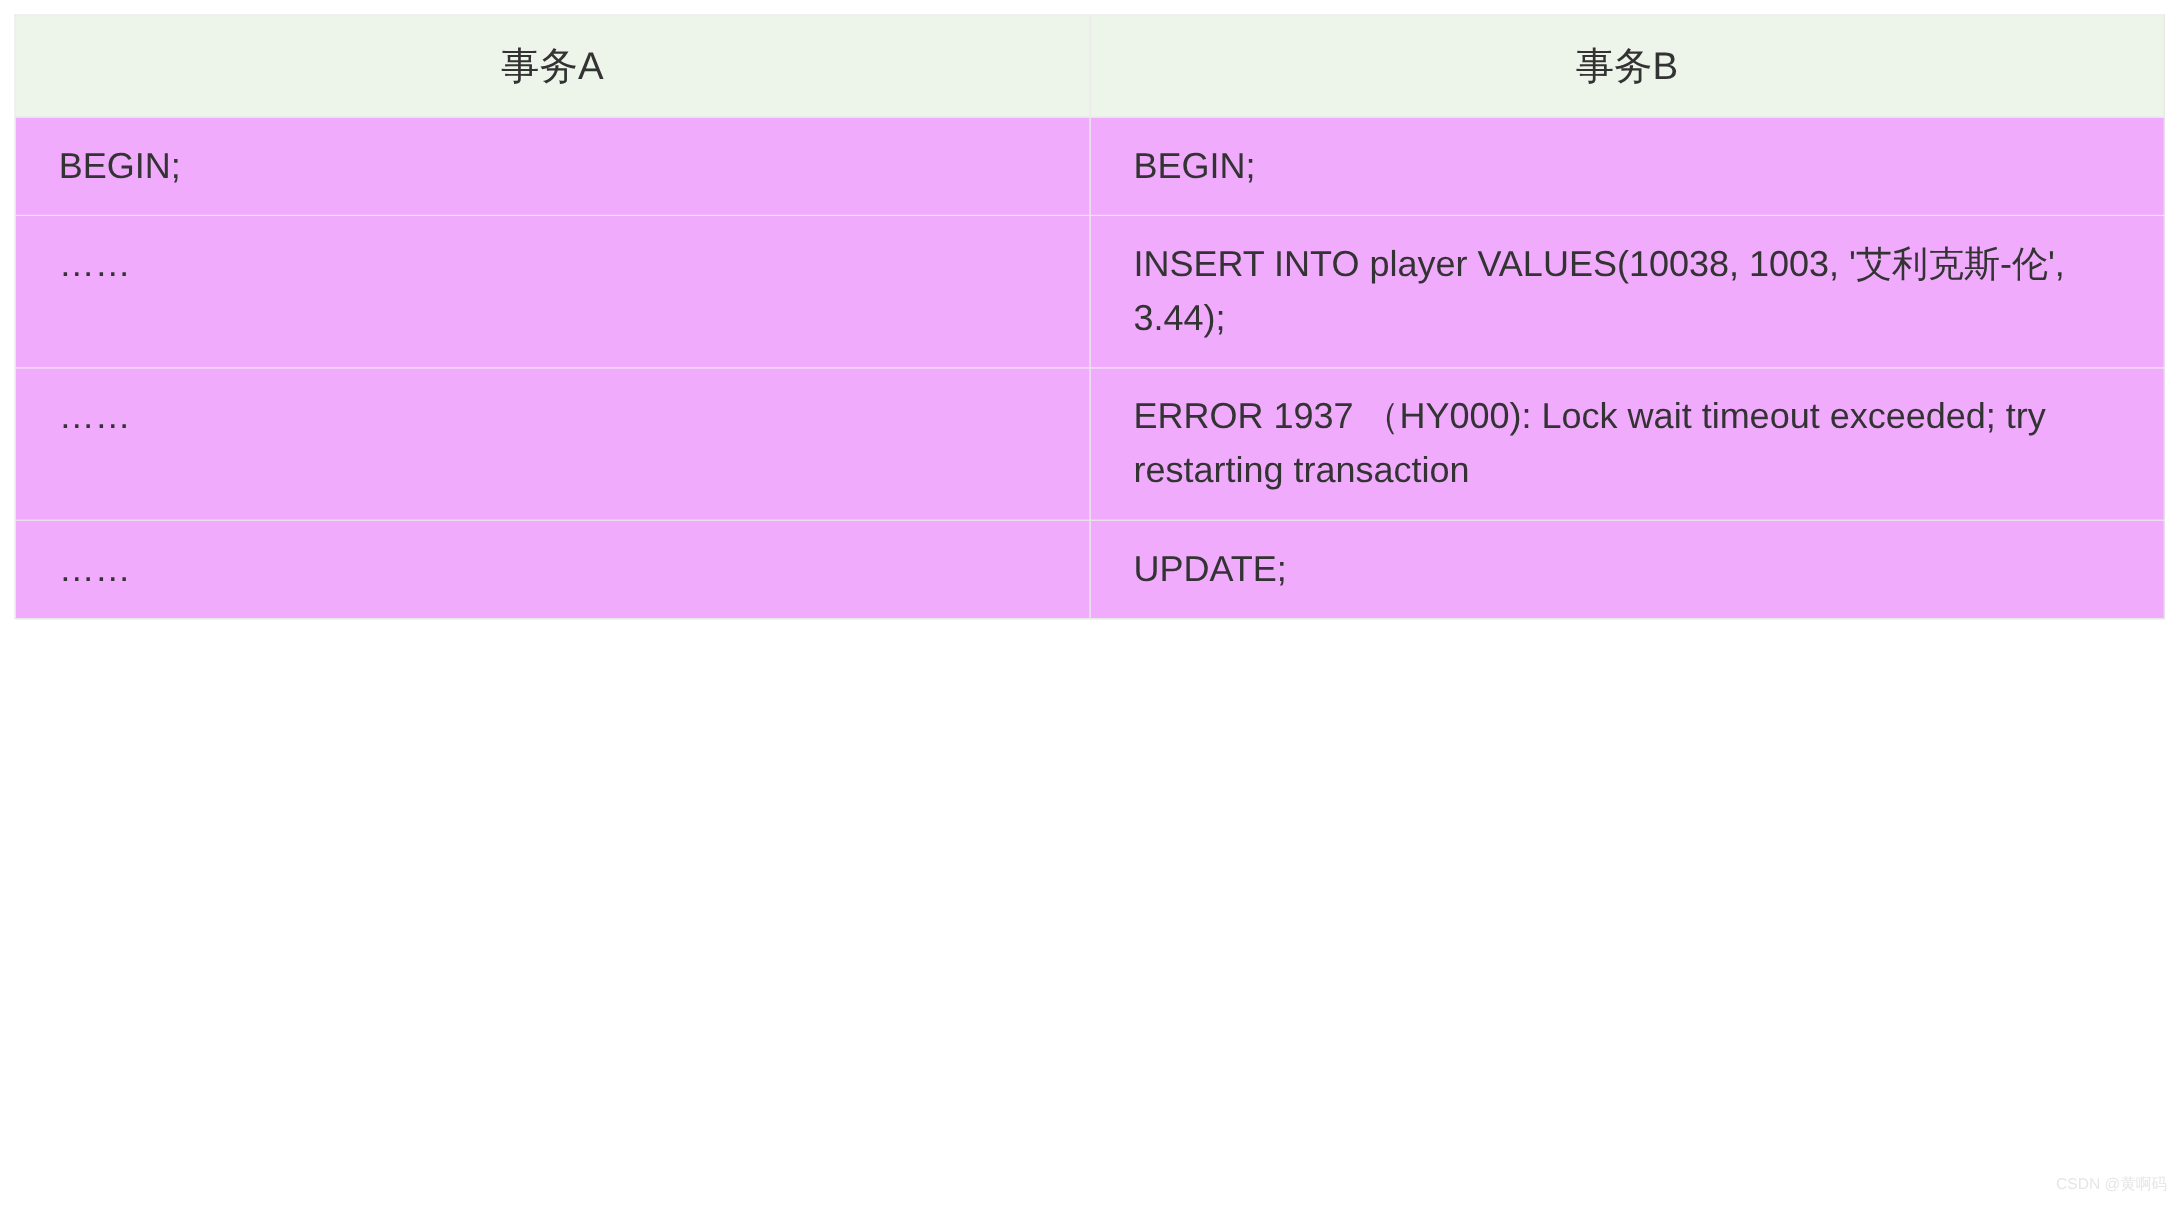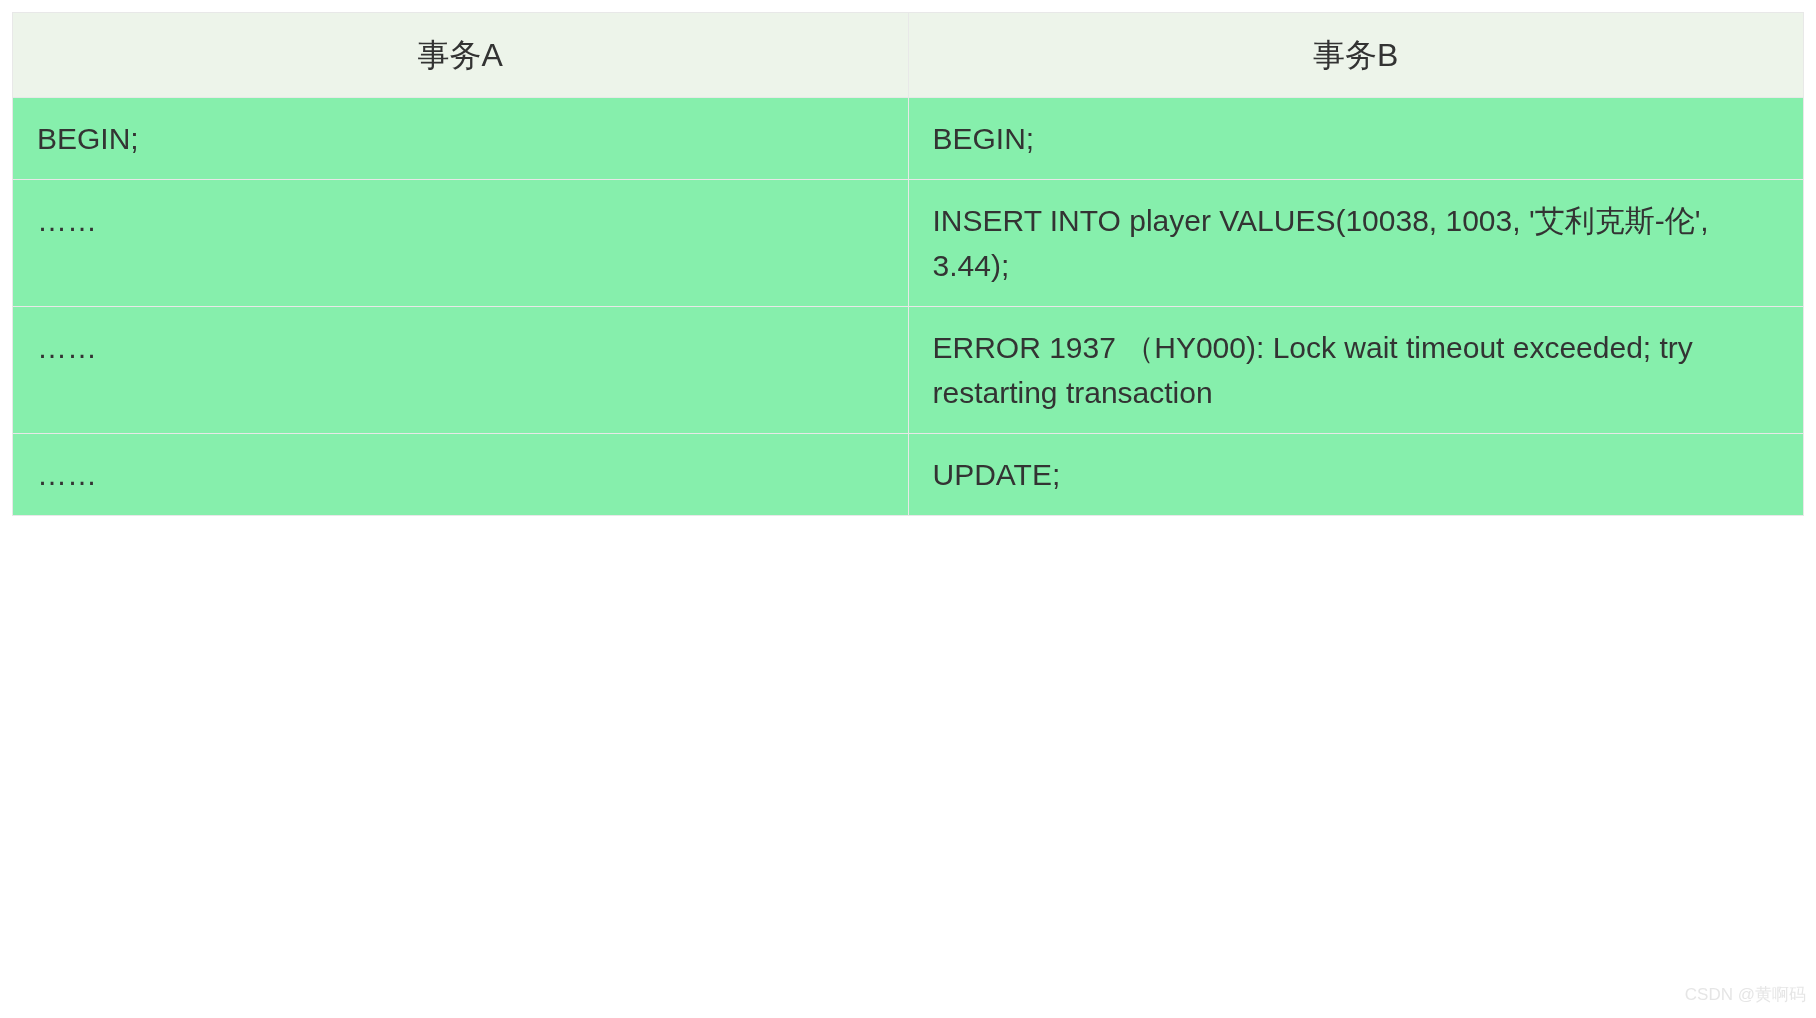--- a/index.html
+++ b/index.html
@@ -13,41 +13,41 @@
       padding: 12px;
       color: #333;
     }
     table {
       width: 100%;
       border-collapse: collapse;
       table-layout: fixed;
     }
     th, td {
       border: 1px solid #e8e8e8;
-      padding: 18px 24px;
+      padding: 18px 36px;
       text-align: left;
       font-size: 30px;
       line-height: 1.5;
       vertical-align: top;
       word-wrap: break-word;
     }
     th {
       background-color: #edf4ea;
       font-weight: 400;
       text-align: center;
       font-size: 32px;
     }
     td {
-      background-color: #86efac;
+      background-color: #f0abfc;
     }
     .watermark {
       position: fixed;
-      bottom: 12px;
+      bottom: 22px;
       right: 10px;
-      font-size: 17px;
+      font-size: 13px;
       color: #ccc;
       opacity: 0.5;
     }
   </style>
 </head>
 <body>
 
 <table>
   <thead>
     <tr>

